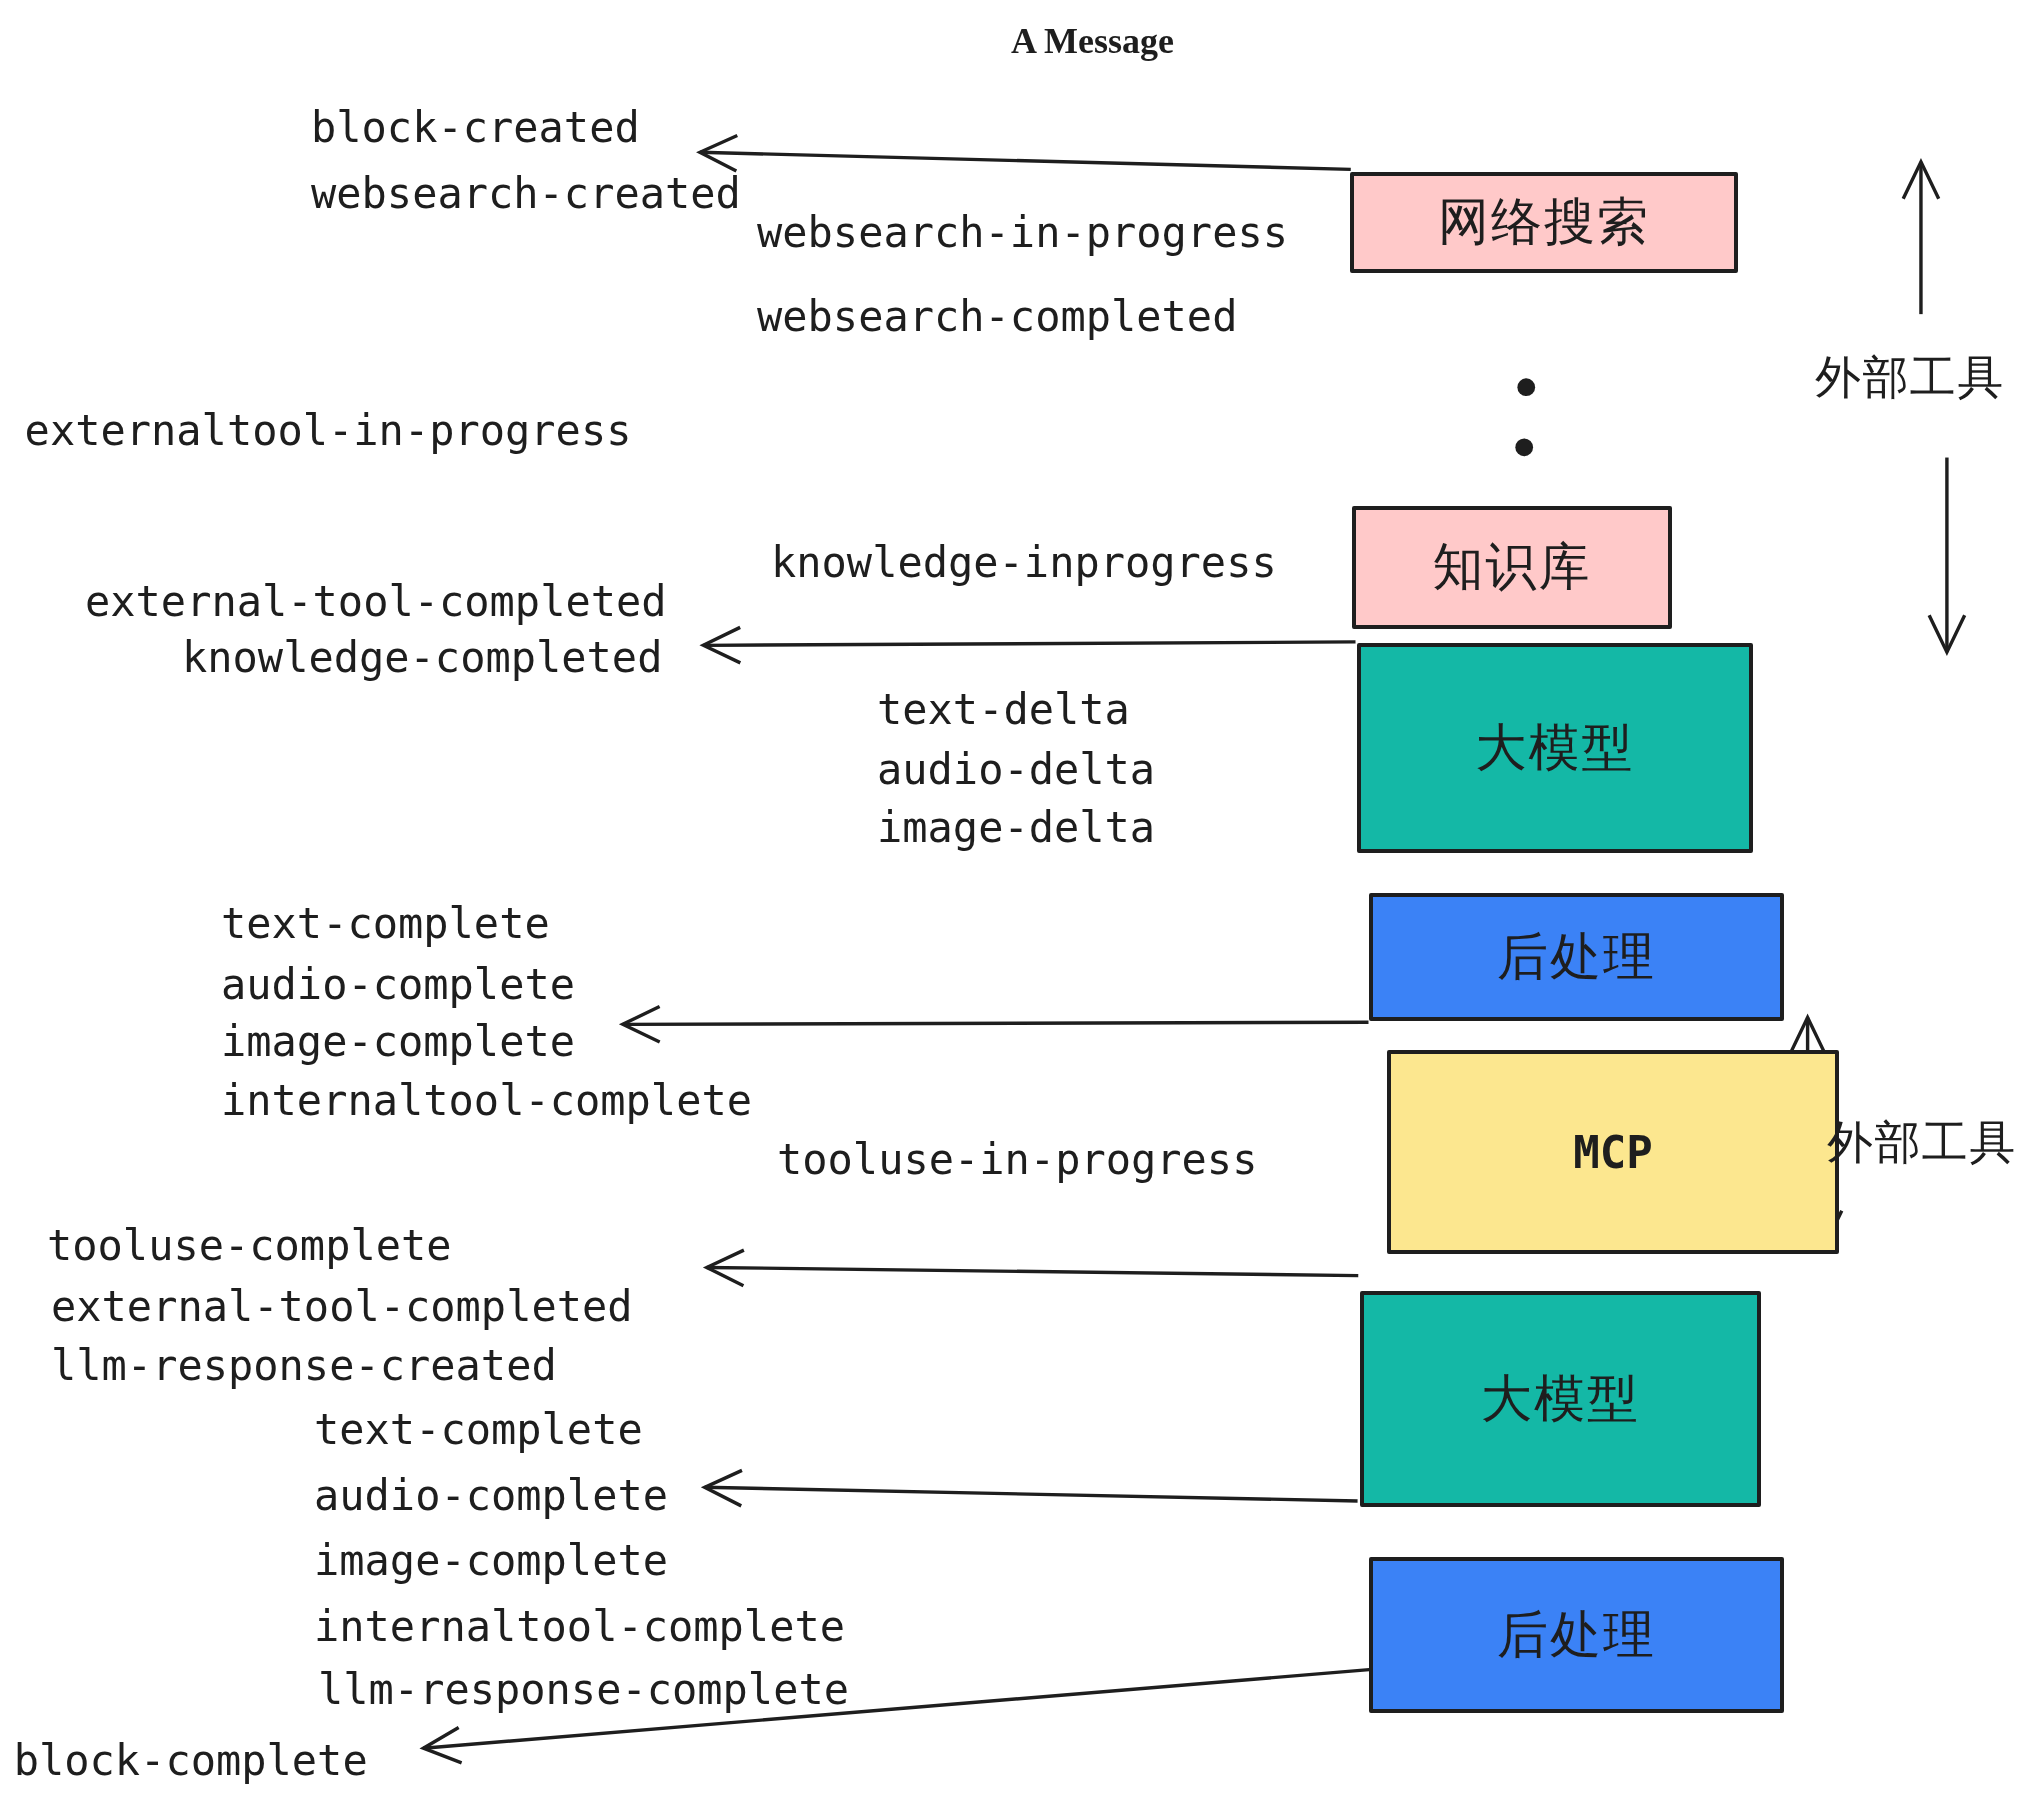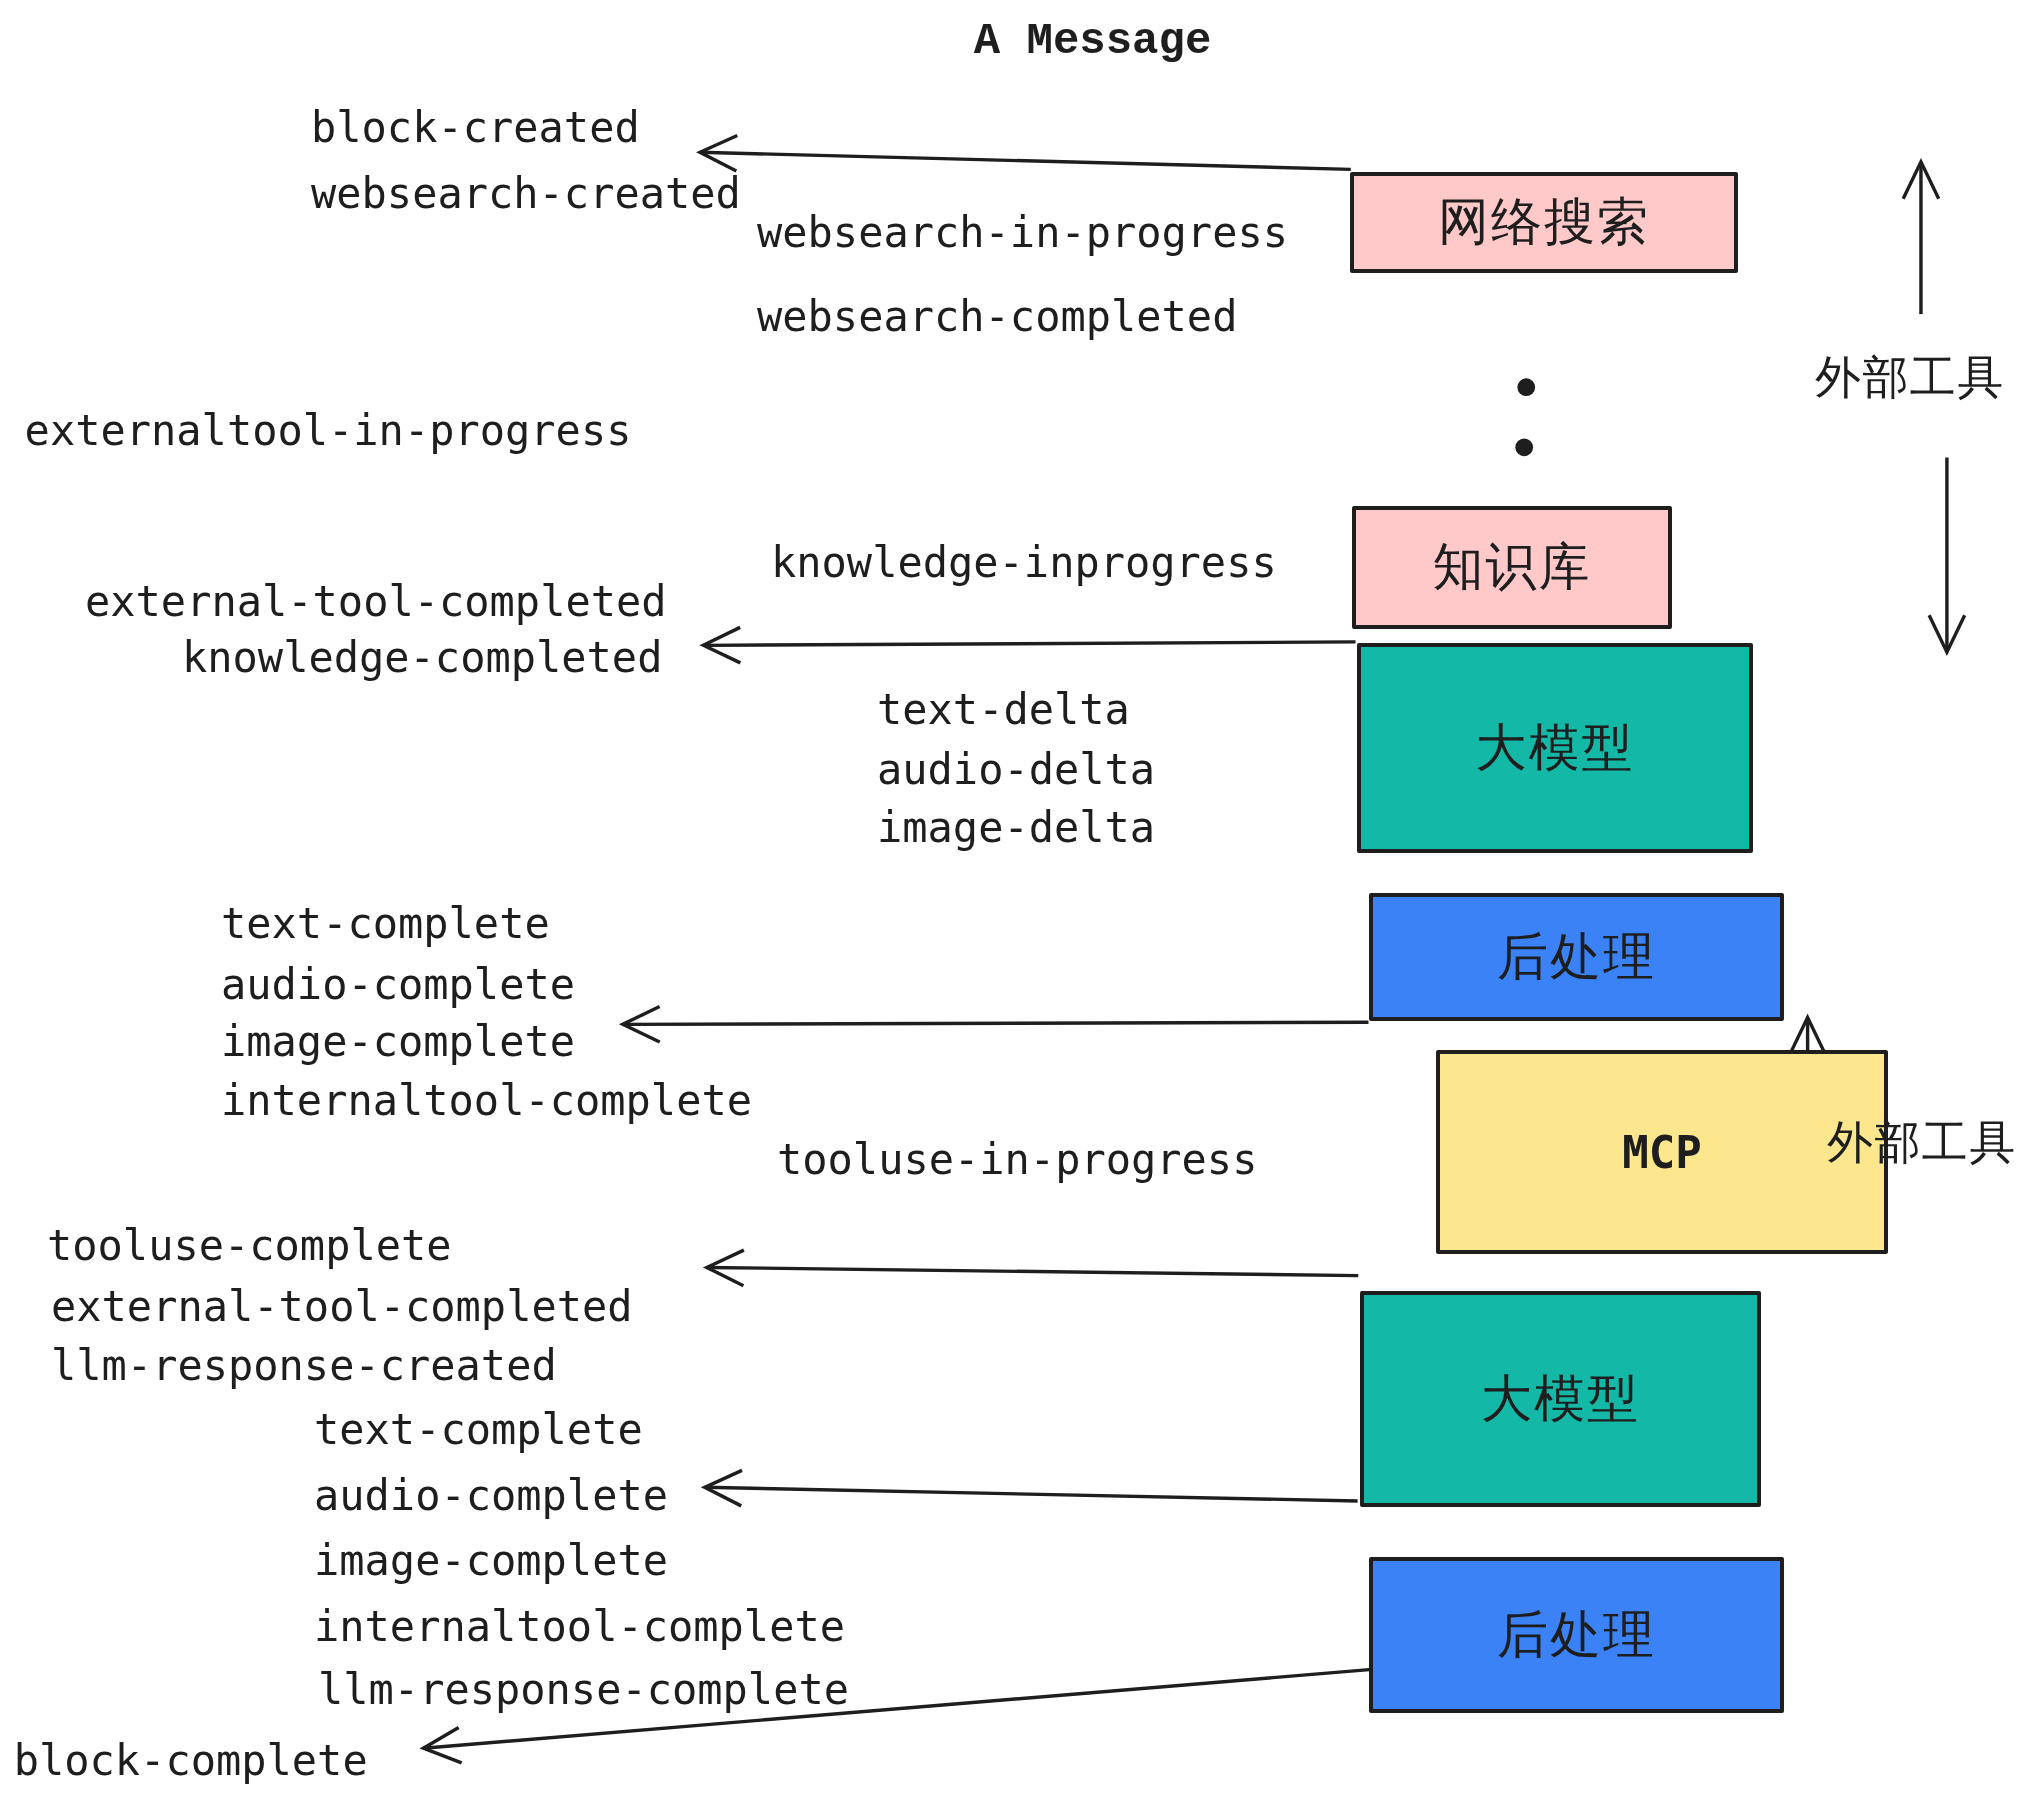--- a/index.html
+++ b/index.html
@@ -2,22 +2,22 @@
 <html style="font-size:11px"><head>
 <meta charset="utf-8">
 <style>
   html,body{margin:0;padding:0;}
   body{
     width:2035px;height:1796px;position:relative;background:#ffffff;
     font-family:"DejaVu Sans Mono",monospace;color:#1e1e1e;overflow:hidden;
   }
   .title{
     position:absolute;left:881px;top:12.3px;width:423px;height:59px;line-height:59px;
-    text-align:center;font-size:44px;font-weight:bold;
-    font-family:Liberation Mono, monospace;
+    text-align:center;font-size:36px;font-weight:bold;
+    font-family:Liberation Serif, serif;
   }
   .ev{
     position:absolute;height:56px;line-height:56px;white-space:nowrap;
     font-size:42px;font-family:"DejaVu Sans Mono",monospace;z-index:3;margin-top:8px;
   }
   .box{
     position:absolute;box-sizing:border-box;border:4.1px solid #1e1e1e;border-radius:2px;
     display:flex;align-items:center;justify-content:center;z-index:2;
   }
   .box .blabel{
@@ -76,21 +76,21 @@
 </div>
 
 <div class="box box-green" style="left:1357px;top:643px;width:396px;height:210px">
   <span class="blabel">大模型</span>
 </div>
 
 <div class="box box-white" style="left:1369px;top:893px;width:415px;height:128px">
   <span class="blabel">后处理</span>
 </div>
 
-<div class="box box-yellow" style="left:1436px;top:1050px;width:452px;height:204px">
+<div class="box box-yellow" style="left:1387px;top:1050px;width:452px;height:204px">
   <span class="blabel-latin">MCP</span>
 </div>
 
 <div class="box box-green" style="left:1360px;top:1291px;width:401px;height:216px">
   <span class="blabel">大模型</span>
 </div>
 
 <div class="box box-white" style="left:1369px;top:1557px;width:415px;height:156px">
   <span class="blabel">后处理</span>
 </div>

